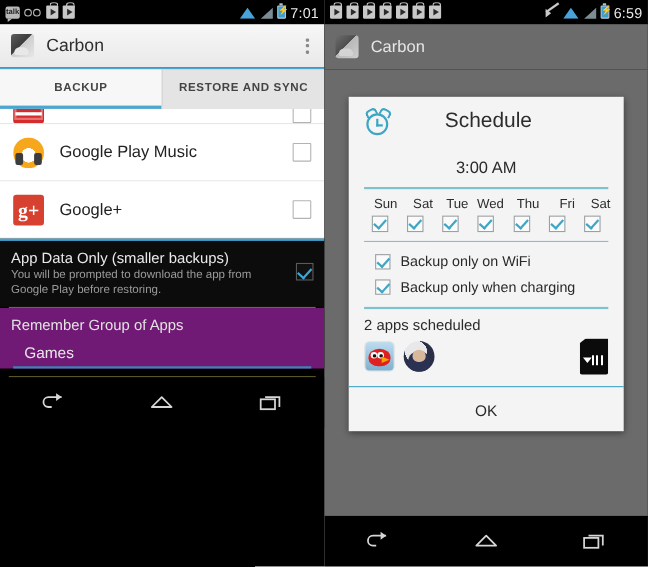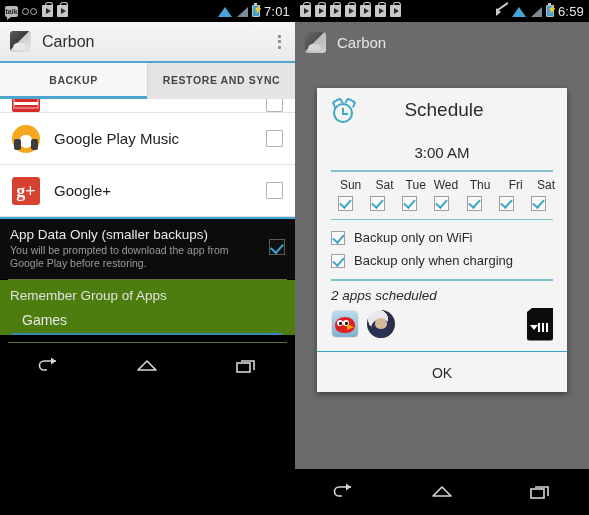--- a/index.html
+++ b/index.html
@@ -172,21 +172,21 @@
   .cb-on {
     width: 16px; height: 16px; flex: none; border: 1.5px solid #5a5a5a; background: #111;
     position: relative; margin-top: 12px;
   }
   .cb-on::after {
     content: ""; position: absolute; left: 3px; top: 1px; width: 6px; height: 10px;
     border: solid #3ba7d6; border-width: 0 2.5px 2.5px 0; transform: rotate(42deg);
   }
   .divider-olive { height: 1px; background: #6e6b33; margin: 0 8px; }
 
-  .remember { background: #4d7c0f; padding: 8px 10px 0; }
+  .remember { background: #701a75; padding: 8px 10px 0; }
   .remember-label { color: #e2e2e2; font-size: 13.5px; }
   .remember-input {
     color: #e8e8e8; font-size: 14px; padding: 7px 0 5px 10px;
     border-bottom: 2px solid #3a86b5; margin: 2px 2px 0;
   }
   .btn-row { background: #0c0c0c; display: flex; gap: 9px; padding: 10px 8px 12px; }
   .wide-btn {
     flex: 1; text-align: center; background: #5a5a5a; border: 1px solid #6d6d6d;
     color: #f0f0f0; font-size: 14px; padding: 10px 0; border-radius: 2px;
   }
@@ -237,31 +237,31 @@
   .day { flex: 1; text-align: right; }
   .day-name { font-size: 12px; color: #2c2c2c; }
   .day-cb {
     width: 15px; height: 15px; margin: 4px auto 0; border: 1.2px solid #9aa0a3;
     background: #fafafa; position: relative;
   }
   .day-cb::after {
     content: ""; position: absolute; left: 3px; top: 0.5px; width: 5px; height: 9px;
     border: solid #3ea6c4; border-width: 0 2.2px 2.2px 0; transform: rotate(42deg);
   }
-  .opt-line { display: flex; align-items: center; padding: 4px 14px; }
+  .opt-line { display: flex; align-items: center; padding: 4px 24px; }
   .opt-cb {
     width: 14px; height: 14px; border: 1.2px solid #9aa0a3; background: #fafafa;
     position: relative; flex: none;
   }
   .opt-cb::after {
     content: ""; position: absolute; left: 3px; top: 0px; width: 5px; height: 9px;
     border: solid #3ea6c4; border-width: 0 2.2px 2.2px 0; transform: rotate(42deg);
   }
   .opt-line span { margin-left: 9px; font-size: 13px; color: #2a2a2a; }
-  .sched-count { font-size: 13.5px; color: #2a2a2a; padding: 7px 14px 5px; font-style: italic; }
+  .sched-count { font-size: 13.5px; color: #2a2a2a; padding: 7px 14px 5px; }
   .sched-apps { display: flex; align-items: center; padding: 0 14px 10px; }
   .sa { width: 28px; height: 28px; margin-right: 8px; flex: none; position: relative; }
   .sa1 { border-radius: 5px; background: linear-gradient(#bcdcee,#7fb0cf); border: 1px solid #e4e4e4; overflow: hidden; }
   .sa1 .bird { left: 3px; top: 6px; width: 20px; height: 16px; }
   .sa1 .bird::before { left: 2px; top: 3px; width: 6px; height: 6px; box-shadow: 6px 0 0 #fff; }
   .sa1 .bird::after { left: 4px; top: 5px; width: 2.5px; height: 2.5px; box-shadow: 6px 0 0 #111; }
   .sa1 .beak { left: 15px; top: 13px; border-left: 7px solid #f5a302;
                border-top: 3px solid transparent; border-bottom: 3px solid transparent; }
   .sa2 { border-radius: 50%; background: radial-gradient(circle at 40% 35%,#e8e8ea 0 40%, #2a2f45 41%);
          overflow: hidden; }

